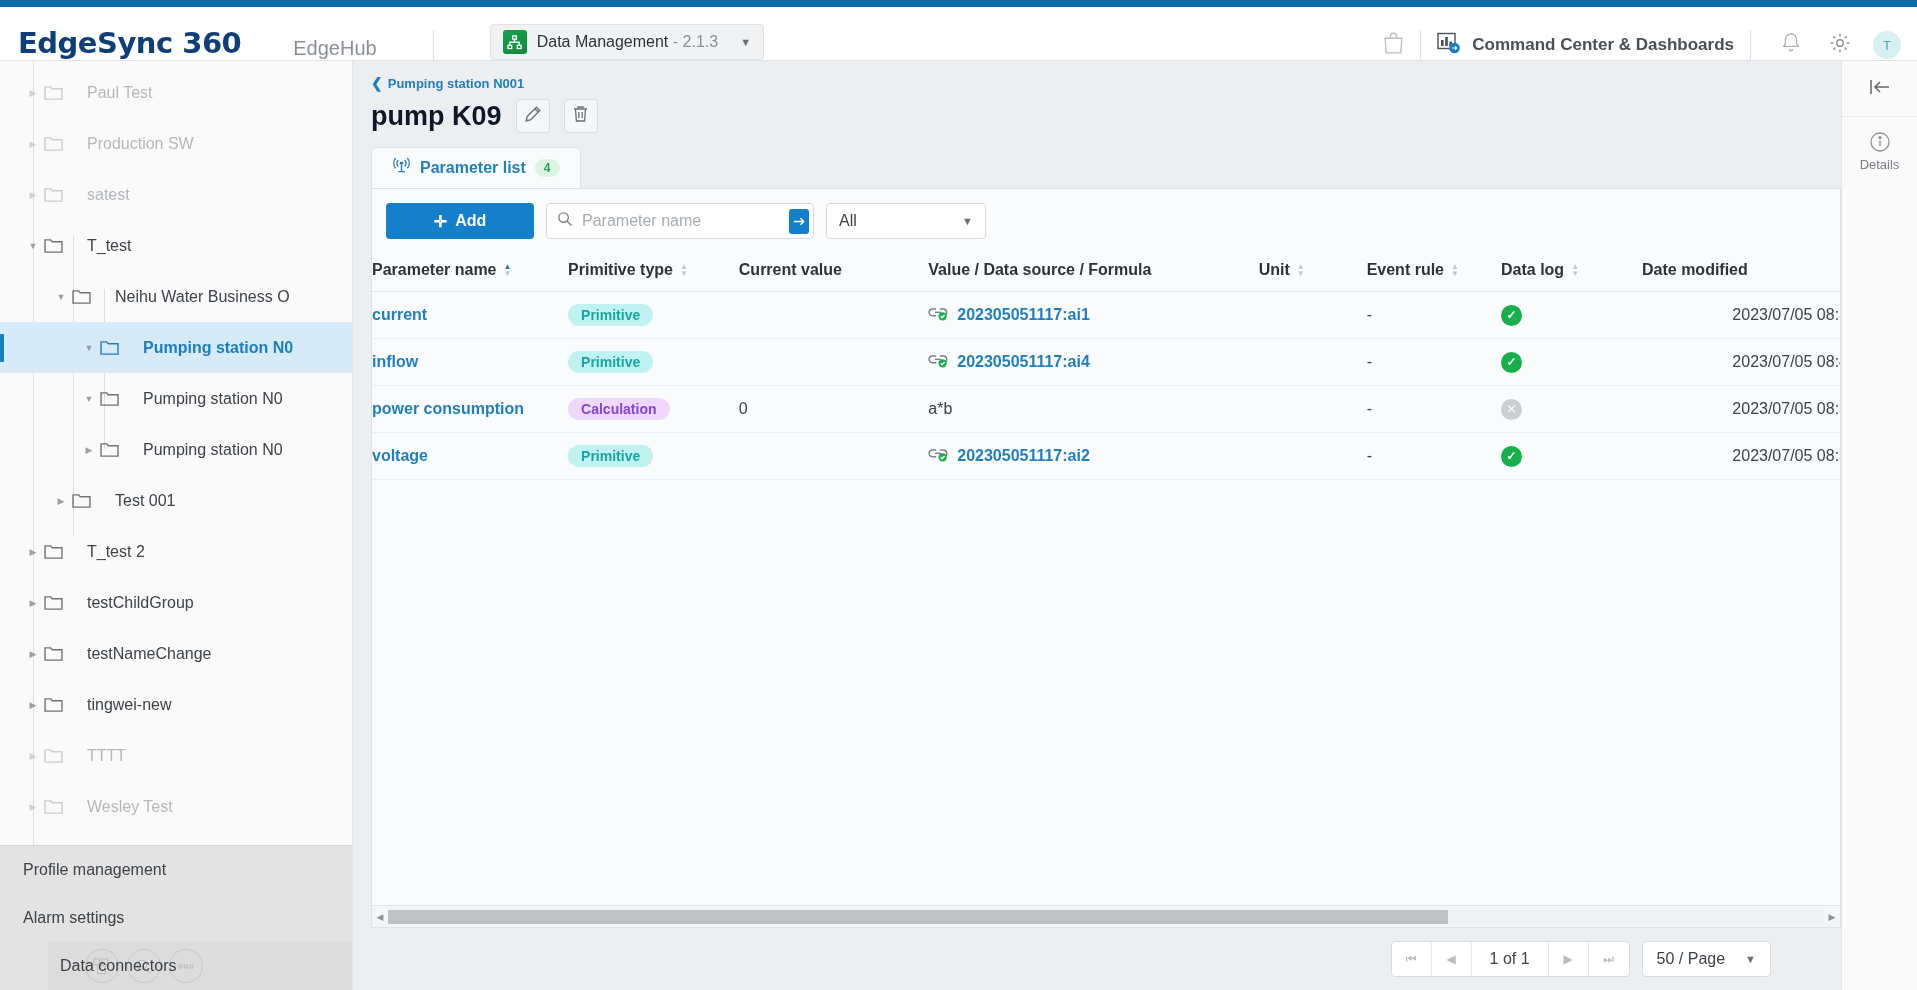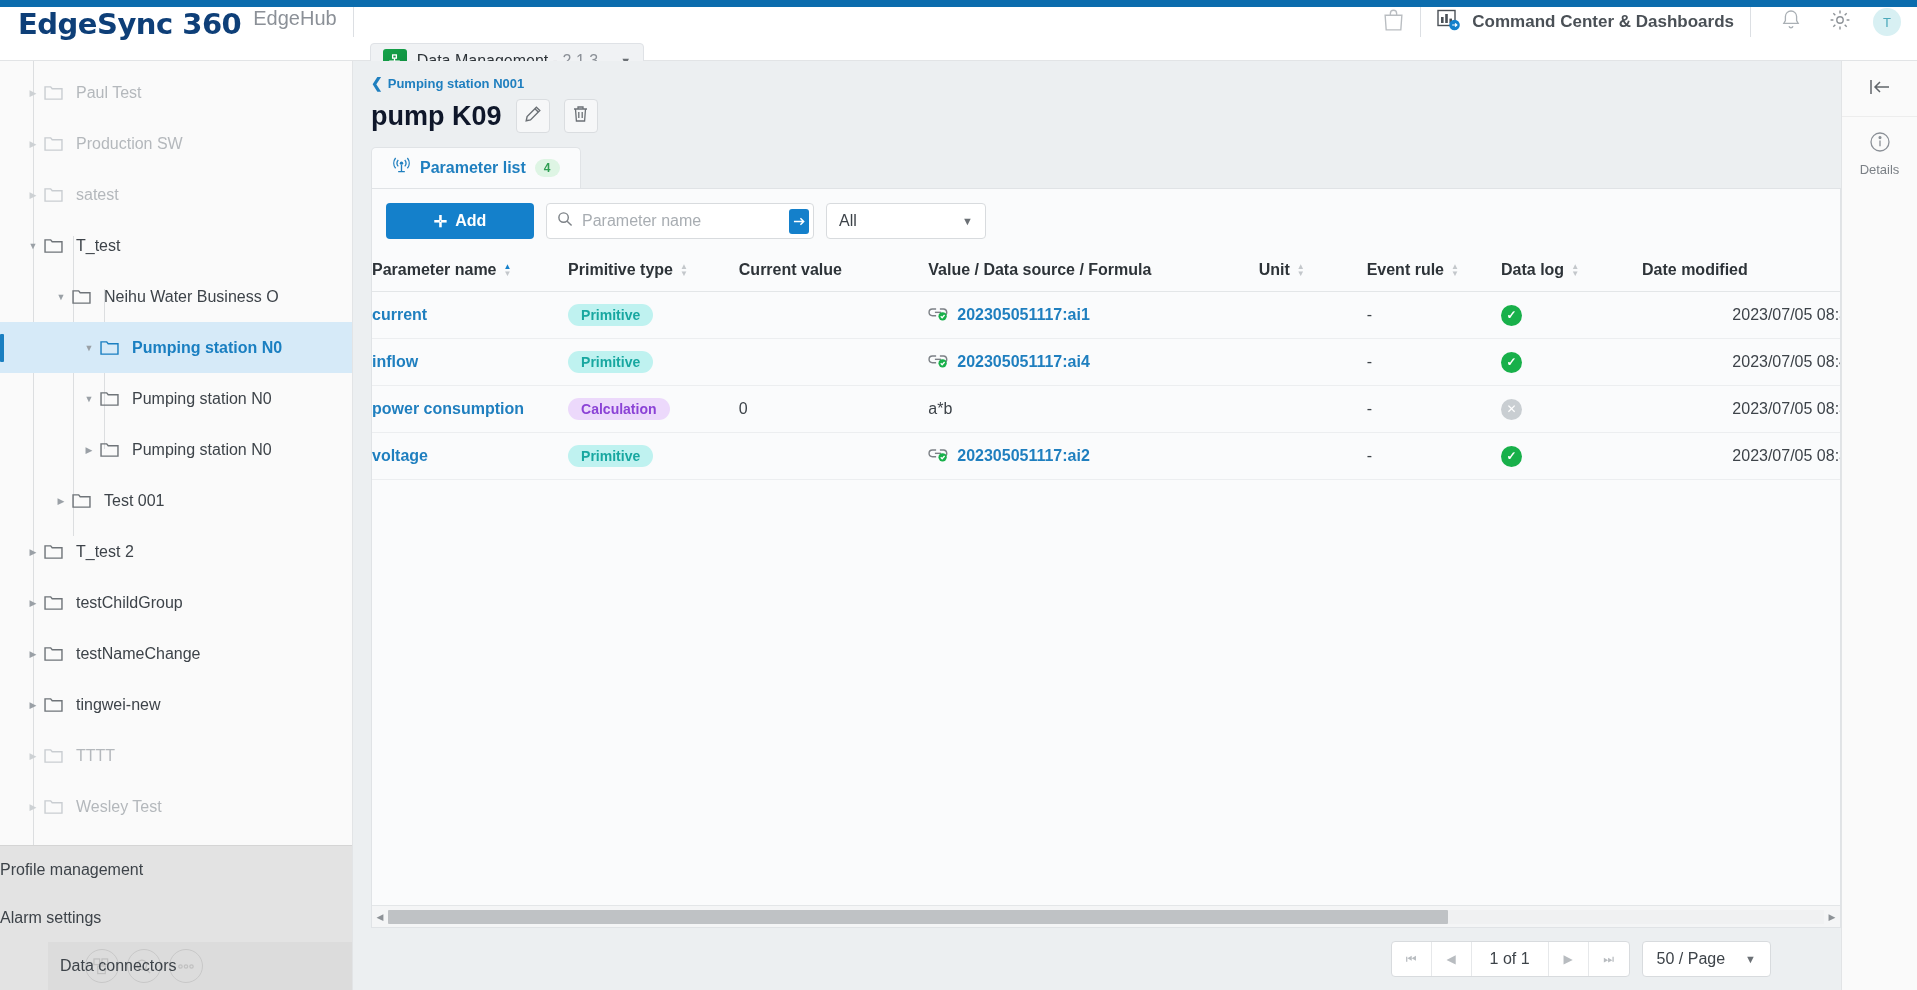--- a/index.html
+++ b/index.html
@@ -11,23 +11,24 @@
     -webkit-font-smoothing: antialiased;
   }
 
   
   .top-accent { height: 7px; background: #0b6cad; width: 100%; }
 
   
   .header {
     height: 54px; width: 100%;
     background: #ffffff;
-    display: flex; align-items: flex-start;
+    display: flex; align-items: flex-end;
     border-bottom: 1px solid #e2e4e6;
     position: relative;
+    gap: 40px;
   }
   .brand {
     font-size: 29px; font-weight: bold; color: #0e3f78;
     letter-spacing: -0.5px; padding-left: 18px;
     font-family: "DejaVu Sans", sans-serif;
   }
   .brand-sub {
     font-size: 20px; color: #8b9097; margin-left: 12px; font-weight: normal;
   }
   .hdr-divider { width: 1px; height: 30px; background: #dcdfe3; margin: 0 16px; }
@@ -79,28 +80,28 @@
   .sel-bar {
     position: absolute; left: 0; top: 12px; width: 4px; height: 28px;
     background: #1a7fc1; border-radius: 1px; display: none;
   }
   .tree-row.selected .sel-bar { display: block; }
   .caret {
     width: 22px; flex-shrink: 0; text-align: center; font-size: 9px; color: #9aa0a6;
   }
   .caret.dim { color: #cdd1d4; }
   .folder { width: 26px; flex-shrink: 0; display: flex; align-items: center; }
-  .tree-label { padding-left: 6px; }
+  .tree-label { padding-left: 6px; margin-left: 11px; }
   .vline {
     position: absolute; width: 1px; background: #dcdee0; top: 0; bottom: 0;
   }
 
   .sidebar-footer { background: #e3e3e3; border-top: 1px solid #d5d5d5; }
   .sf-item {
-    height: 48px; display: flex; align-items: center; padding-left: 0;
+    height: 48px; display: flex; align-items: center; padding-left: 23px;
     font-size: 16px; color: #3d4349; cursor: pointer;
   }
   .sf-bottom {
     height: 48px; display: flex; align-items: center; padding-left: 12px;
     background: #dcdcdc; position: relative; margin-left: 48px;
   }
   .sf-bottom-label { font-size: 16px; color: #3d4349; position: relative; z-index: 2; }
   .circ-icons { display: flex; align-items: center; margin-left: -92px; }
   .circ {
     width: 34px; height: 34px; border-radius: 50%;
@@ -246,21 +247,21 @@
   .right-rail {
     width: 76px; background: #fafafa; border-left: 1px solid #e2e4e6;
     flex-shrink: 0; display: flex; flex-direction: column; align-items: center;
   }
   .rr-collapse {
     height: 56px; width: 100%; display: flex; align-items: center; justify-content: center;
     cursor: pointer; color: #60656a; border-bottom: 1px solid #ededed;
   }
   .rr-item {
     width: 100%; padding: 14px 0 10px 0; display: flex; flex-direction: column;
-    align-items: center; gap: 5px; cursor: pointer; color: #8b9097;
+    align-items: center; cursor: pointer; color: #8b9097;
   }
   .rr-label { font-size: 13px; color: #7b8086; }
 </style>
 </head>
 <body>
 
 <div class="top-accent"></div>
 
 <div class="header">
   <div class="brand">EdgeSync 360</div>

